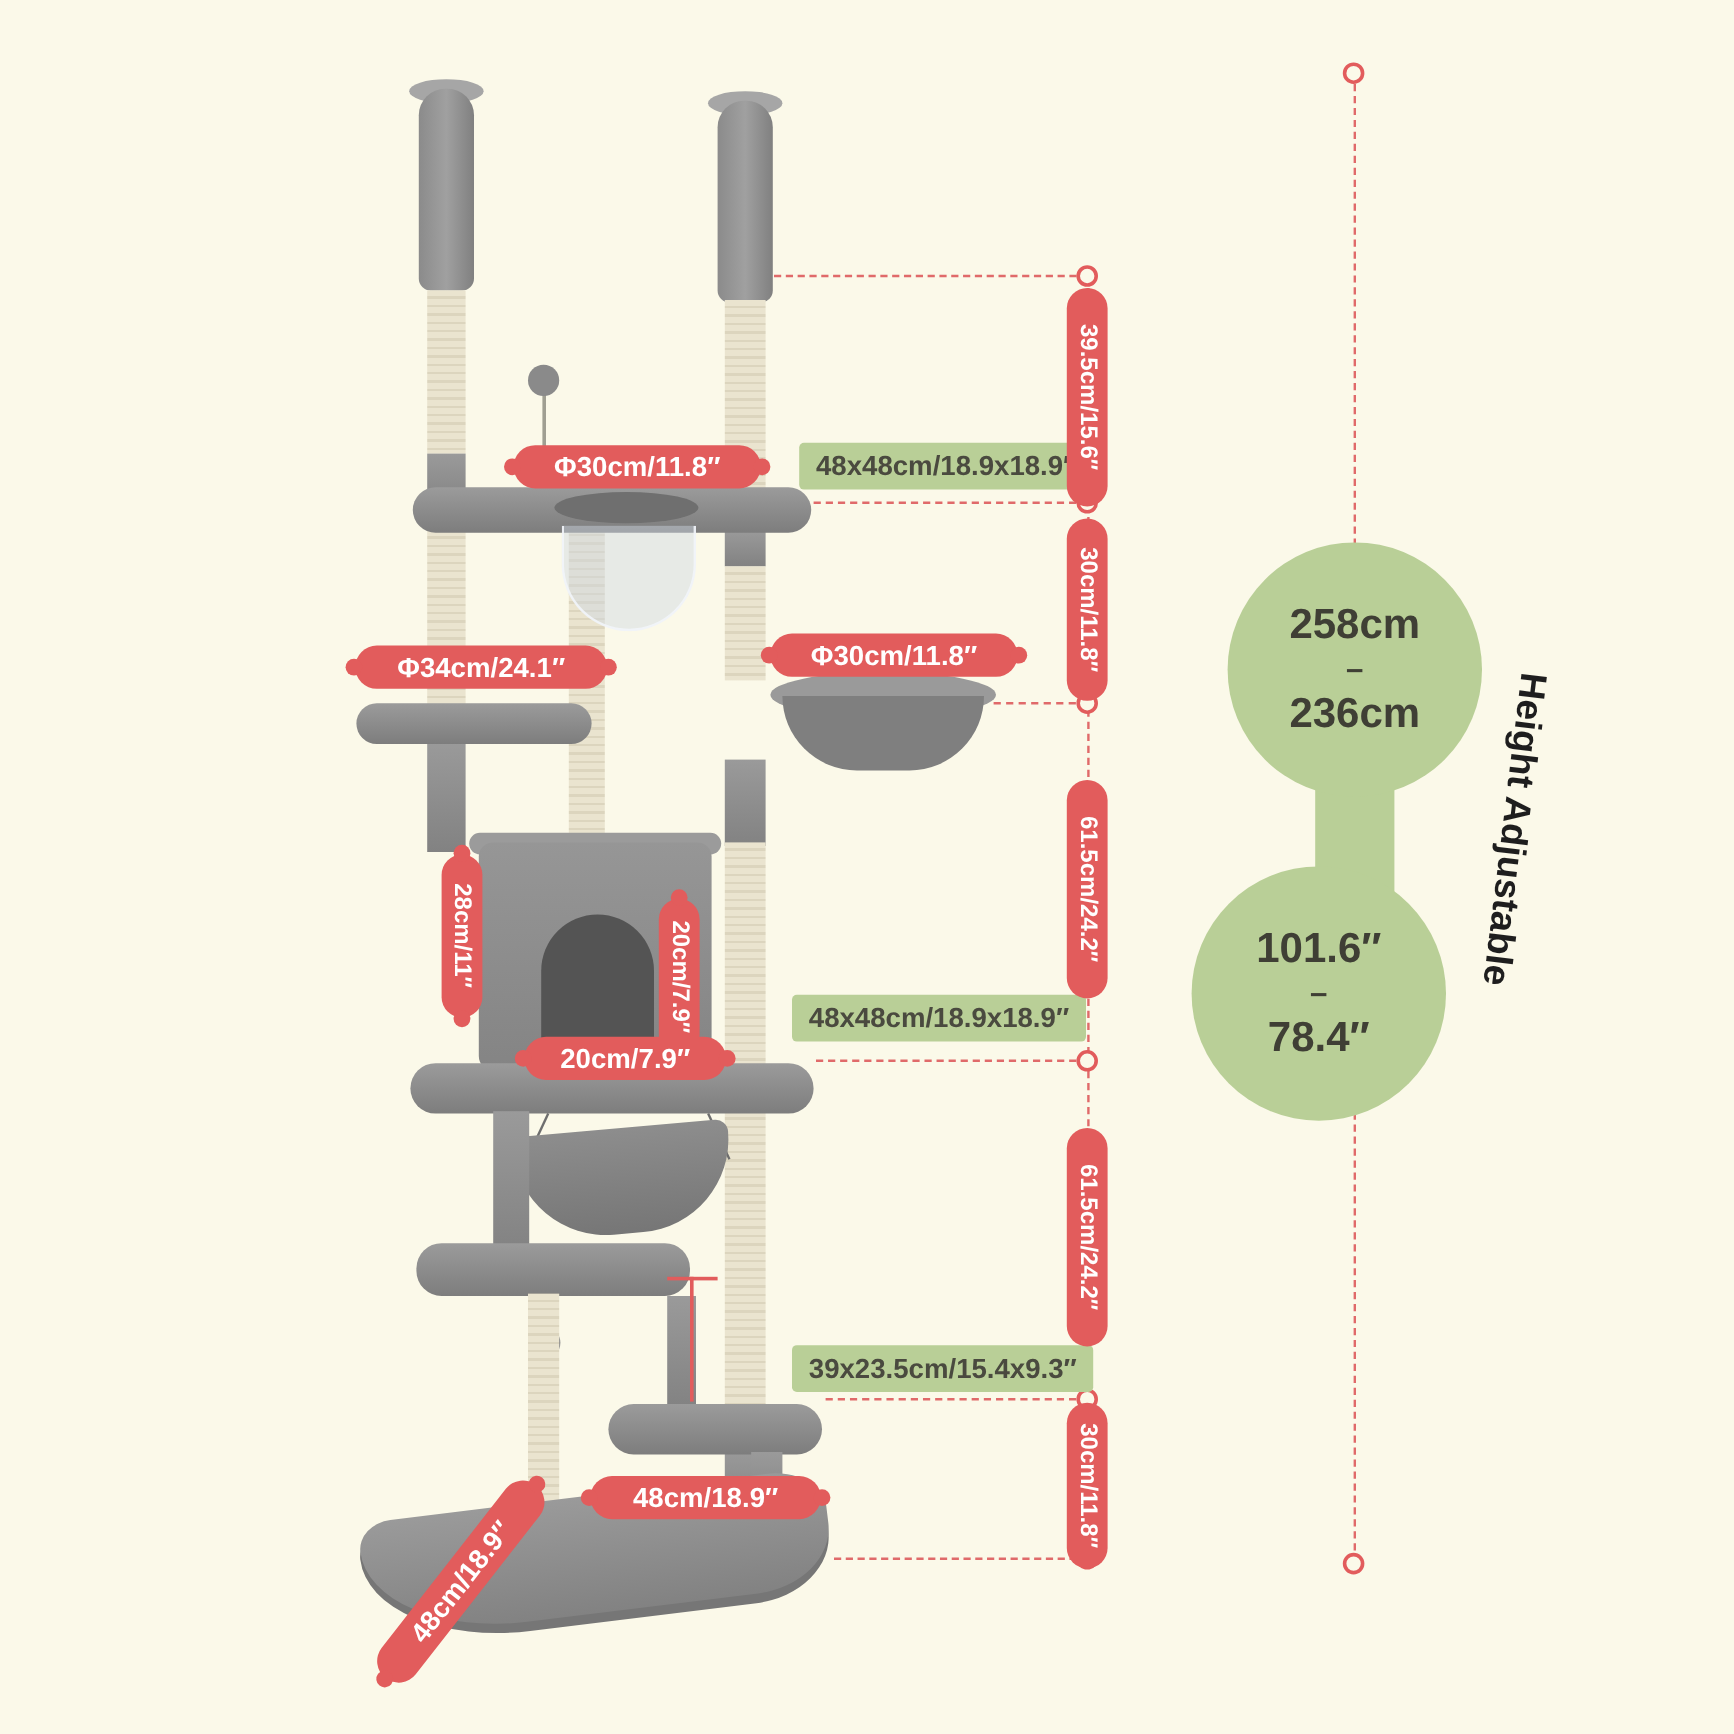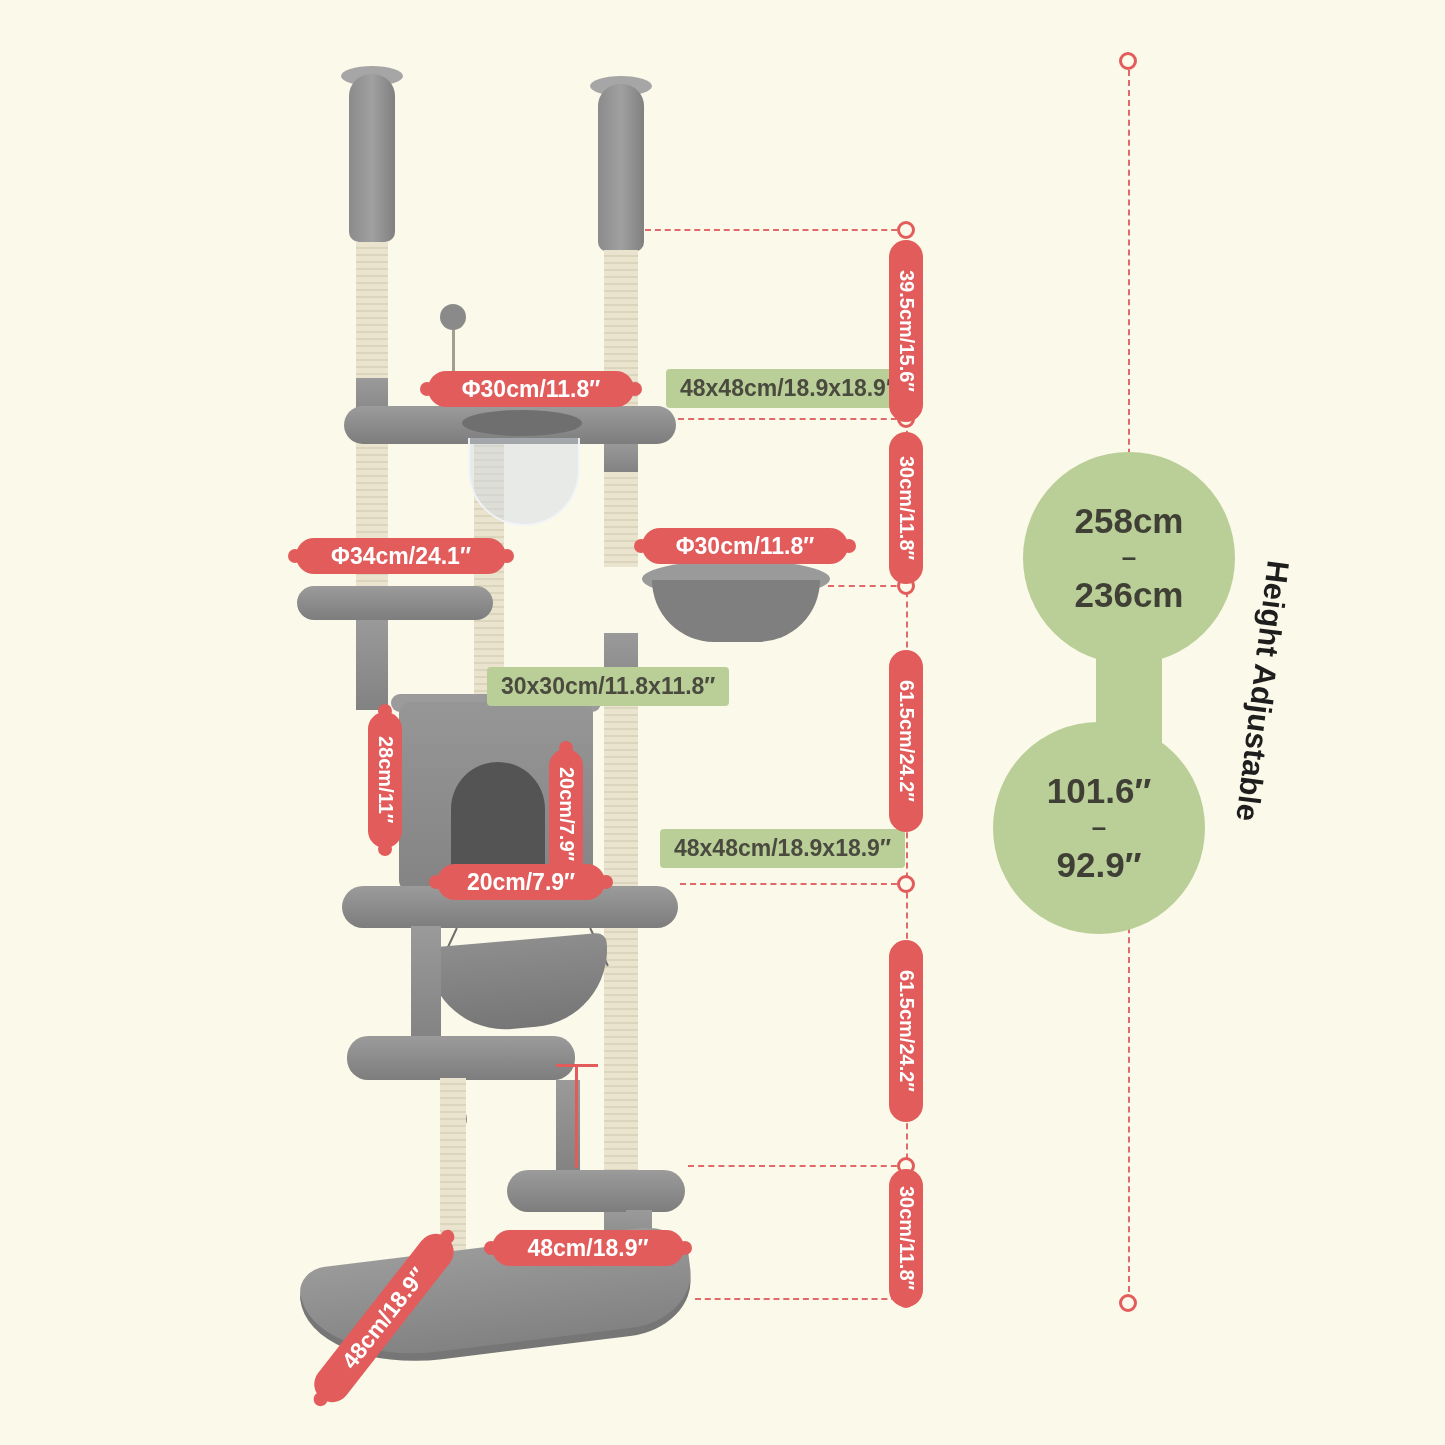--- a/index.html
+++ b/index.html
@@ -159,40 +159,40 @@
     <span class="dot b"></span>
   </div>
 
   <div class="pill h" style="left:282px;top:1300px;width:180px;transform:rotate(-52deg);">
     <span class="dot a"></span>
     <span>48cm/18.9″</span>
     <span class="dot b"></span>
   </div>
 
   <div class="glabel" style="left:666px;top:369px;">48x48cm/18.9x18.9″</div>
-  <div class="glabel" style="left:487px;top:667px;">30x30cm/11.8x11.8″</div>
   <div class="glabel" style="left:660px;top:829px;">48x48cm/18.9x18.9″</div>
+  <div class="glabel" style="left:660px;top:1121px;">39x23.5cm/15.4x9.3″</div>
 
   <div class="pill v" style="left:889px;top:240px;height:170px;">39.5cm/15.6″</div>
   <div class="pill v" style="left:889px;top:432px;height:140px;">30cm/11.8″</div>
   <div class="pill v" style="left:889px;top:650px;height:170px;">61.5cm/24.2″</div>
   <div class="pill v" style="left:889px;top:940px;height:170px;">61.5cm/24.2″</div>
   <div class="pill v" style="left:889px;top:1169px;height:126px;">30cm/11.8″</div>
 
   <div class="dashV" style="left:1128px;top:70px;height:1232px;"></div>
   <div class="marker" style="left:1119px;top:52px;"></div>
   <div class="marker" style="left:1119px;top:1294px;"></div>
 
   <div class="gneck" style="left:1096px;top:630px;"></div>
   <div class="gcircle" style="left:1023px;top:452px;">
     <span>258cm</span>
     <span style="font-size:26px;">–</span>
     <span>236cm</span>
   </div>
   <div class="gcircle" style="left:993px;top:722px;">
     <span>101.6″</span>
     <span style="font-size:26px;">–</span>
-    <span>92.9″</span>
+    <span>78.4″</span>
   </div>
 
   <div class="abs" style="left:1112px;top:672px;width:300px;height:38px;transform:rotate(97deg);z-index:3;display:flex;align-items:center;justify-content:center;font-size:31px;font-weight:bold;color:#1e1e1e;white-space:nowrap;">Height Adjustable</div>
 
 </div>
 
 </body></html>

